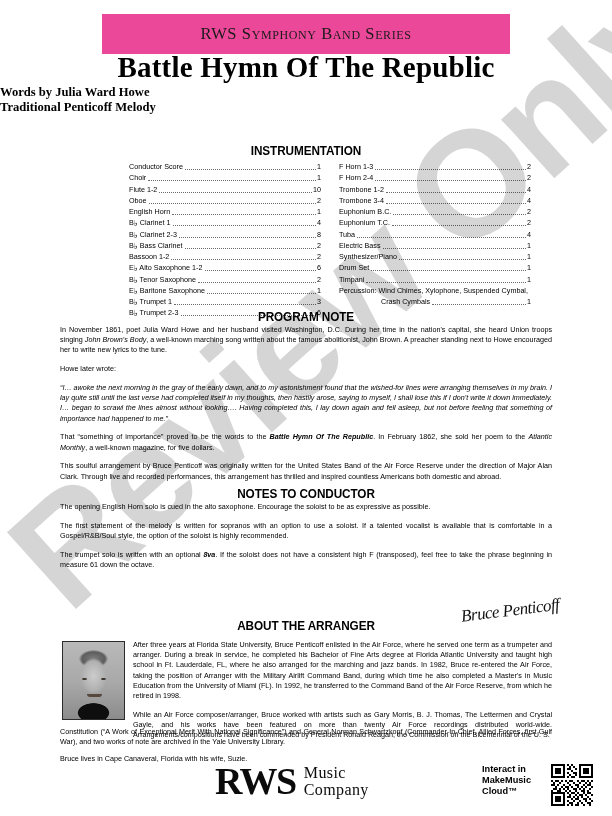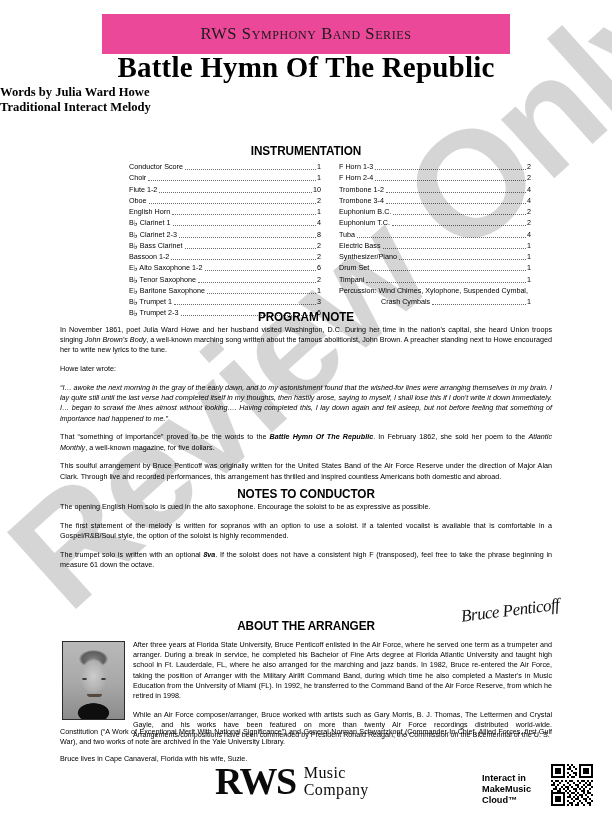--- a/index.html
+++ b/index.html
@@ -272,21 +272,21 @@
     letter-spacing: 0.4px;
     color: #0b0b0b;
     padding-top: 2px;
   }
 
   .makemusic {
     position: absolute;
     left: 482px;
     top: 764px;
     display: flex;
-    align-items: flex-end;
+    align-items: flex-start;
     gap: 20px;
   }
   .makemusic .mm-text {
     font-family: "Liberation Sans", sans-serif;
     font-weight: bold;
     font-size: 9.2px;
     line-height: 11px;
     color: #000;
     text-align: left;
   }
@@ -303,21 +303,21 @@
 <div id="page">
 
   <div class="series-band">
     <div class="series-text">RWS Symphony Band Series</div>
   </div>
 
   <div class="title">Battle Hymn Of The Republic</div>
 
   <div class="credits">
     <div>Words by Julia Ward Howe</div>
-    <div>Traditional Interact Melody</div>
+    <div>Traditional Penticoff Melody</div>
   </div>
 
   <div class="section-head" id="head-instrumentation">INSTRUMENTATION</div>
 
   <div class="instr-wrap">
     <div class="instr-col" id="instr-left">
         <div class="instr-row">
           <span class="nm">Conductor Score</span>
           <span class="dots"></span>
           <span class="qty">1</span>

